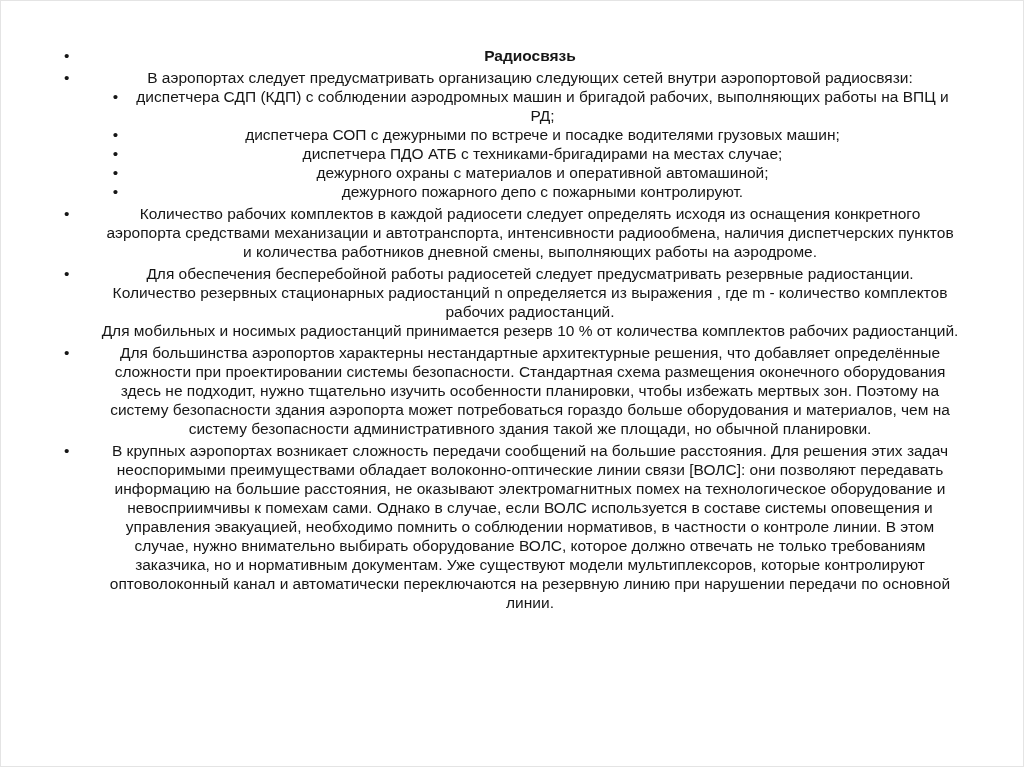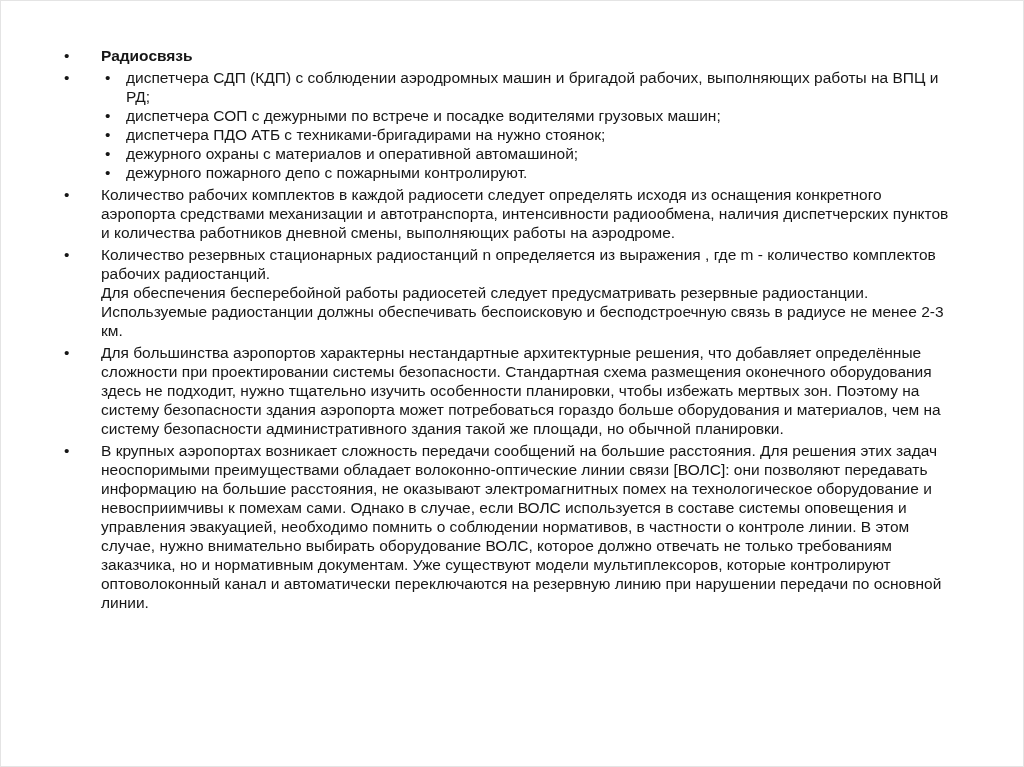--- a/index.html
+++ b/index.html
@@ -41,51 +41,53 @@
   }
   .sublist {
     margin-left: 4px;
   }
   .sublist .marker {
     flex: 0 0 21px;
   }
   .txt {
     flex: 1;
     min-width: 0;
+    text-align: center;
   }
   .title {
     font-weight: bold;
   }
 </style>
 </head>
 <body>
 
 <div class="slide">
   <div class="content">
 
     <div class="li l1">
       <span class="marker">•</span>
       <div class="txt title">Радиосвязь</div>
     </div>
 
     <div class="li l1">
       <span class="marker">•</span>
       <div class="txt">
+        <div>В аэропортах следует предусматривать организацию следующих сетей внутри аэропортовой радиосвязи:</div>
         <div class="sublist">
           <div class="li l2">
             <span class="marker">•</span>
             <div class="txt">диспетчера СДП (КДП) с соблюдении аэродромных машин и бригадой рабочих, выполняющих работы на ВПЦ и РД;</div>
           </div>
           <div class="li l2">
             <span class="marker">•</span>
             <div class="txt">диспетчера СОП с дежурными по встрече и посадке водителями грузовых машин;</div>
           </div>
           <div class="li l2">
             <span class="marker">•</span>
-            <div class="txt">диспетчера ПДО АТБ с техниками-бригадирами на нужно стоянок;</div>
+            <div class="txt">диспетчера ПДО АТБ с техниками-бригадирами на местах случае;</div>
           </div>
           <div class="li l2">
             <span class="marker">•</span>
             <div class="txt">дежурного охраны с материалов и оперативной автомашиной;</div>
           </div>
           <div class="li l2">
             <span class="marker">•</span>
             <div class="txt">дежурного пожарного депо с пожарными контролируют.</div>
           </div>
         </div>
@@ -93,23 +95,23 @@
     </div>
 
     <div class="li l1">
       <span class="marker">•</span>
       <div class="txt">Количество рабочих комплектов в каждой радиосети следует определять исходя из оснащения конкретного аэропорта средствами механизации и автотранспорта, интенсивности радиообмена, наличия диспетчерских пунктов и количества работников дневной смены, выполняющих работы на аэродроме.</div>
     </div>
 
     <div class="li l1">
       <span class="marker">•</span>
       <div class="txt">
+        <div>Для обеспечения бесперебойной работы радиосетей следует предусматривать резервные радиостанции.</div>
         <div>Количество резервных стационарных радиостанций n определяется из выражения , где m - количество комплектов рабочих радиостанций.</div>
-        <div>Для обеспечения бесперебойной работы радиосетей следует предусматривать резервные радиостанции.</div>
-        <div>Используемые радиостанции должны обеспечивать беспоисковую и бесподстроечную связь в радиусе не менее 2-3 км.</div>
+        <div>Для мобильных и носимых радиостанций принимается резерв 10 % от количества комплектов рабочих радиостанций.</div>
       </div>
     </div>
 
     <div class="li l1">
       <span class="marker">•</span>
       <div class="txt">Для большинства аэропортов характерны нестандартные архитектурные решения, что добавляет определённые сложности при проектировании системы безопасности. Стандартная схема размещения оконечного оборудования здесь не подходит, нужно тщательно изучить особенности планировки, чтобы избежать мертвых зон. Поэтому на систему безопасности здания аэропорта может потребоваться гораздо больше оборудования и материалов, чем на систему безопасности административного здания такой же площади, но обычной планировки.</div>
     </div>
 
     <div class="li l1">
       <span class="marker">•</span>

